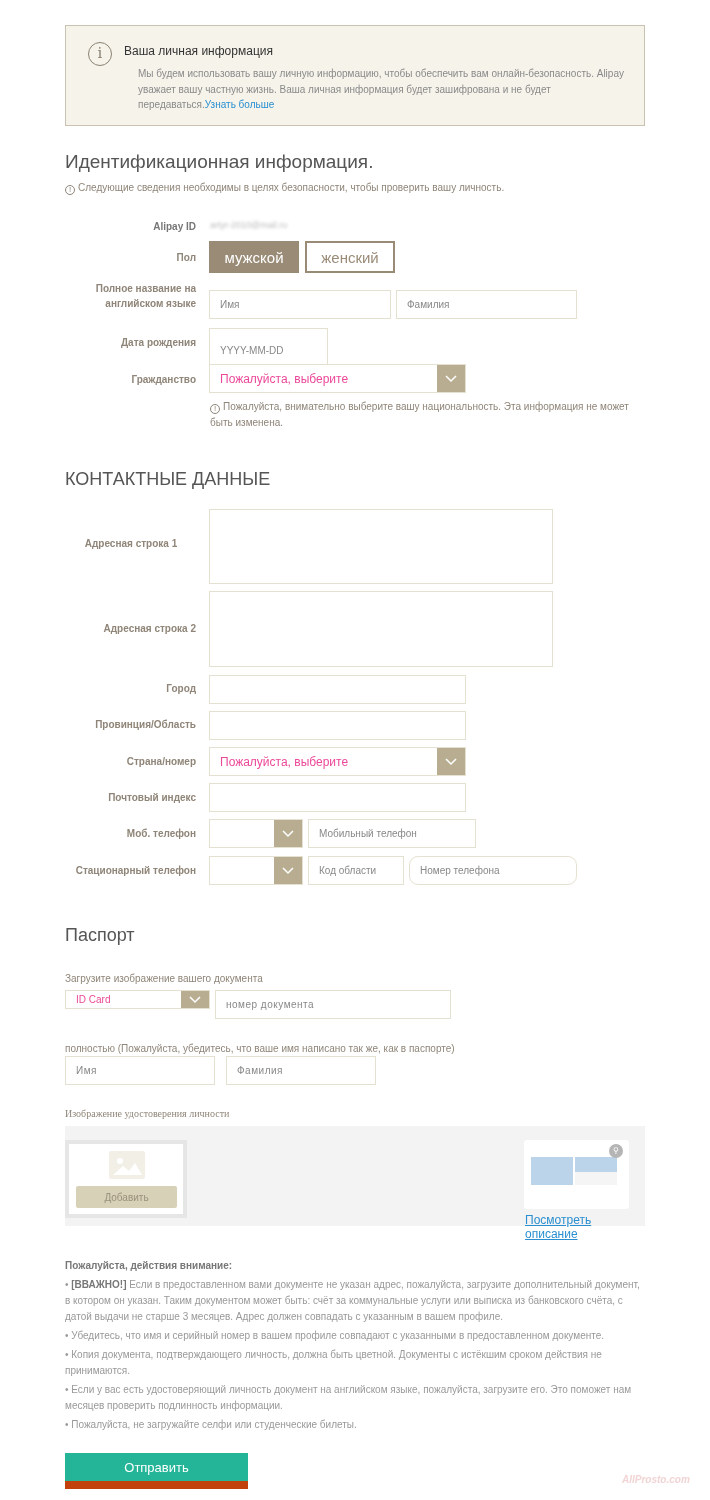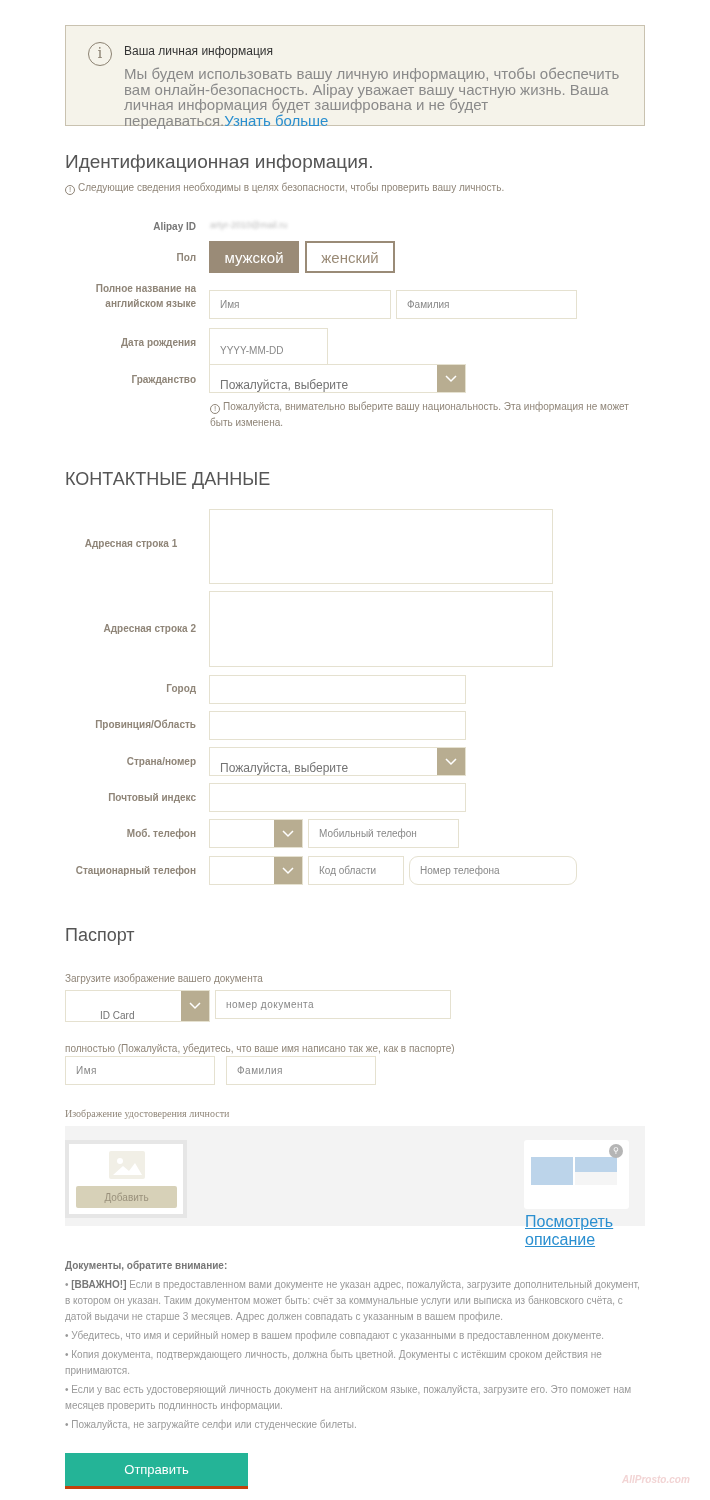--- a/index.html
+++ b/index.html
@@ -5,58 +5,58 @@
     * { box-sizing: border-box; margin: 0; padding: 0; }
     html, body { width: 710px; height: 1500px; background: #ffffff; overflow: hidden; }
     body { font-family: "Liberation Sans", sans-serif; color: #666; position: relative; }
 
     .abs { position: absolute; }
 
     
     .notice { left: 65px; top: 25px; width: 580px; height: 101px; background: #f5f3ea; border: 1px solid #c9c2b0; }
     .notice .info-icon { left: 22px; top: 16px; width: 24px; height: 24px; border: 1.5px solid #8c8272; border-radius: 50%; color: #8c8272; font-size: 15px; line-height: 21px; text-align: center; font-family: "DejaVu Serif", serif; }
     .notice .title { left: 58px; top: 18px; font-size: 12px; color: #333; }
-    .notice .text { left: 58px; top: 40px; width: 510px; font-size: 15px; line-height: 15.5px; color: #8a8a8a; }
+    .notice .text { left: 72px; top: 40px; width: 510px; font-size: 10px; line-height: 15.5px; color: #8a8a8a; }
     .notice .text a { color: #2a8fd0; text-decoration: none; }
 
     h2.section-title { font-weight: normal; color: #555; font-size: 19px; }
 
     .hint { font-size: 10px; color: #8f8578; }
     .hint .circle { display: inline-block; width: 10px; height: 10px; border: 1px solid #8f8578; border-radius: 50%; font-size: 8px; line-height: 8px; text-align: center; margin-right: 3px; vertical-align: -1px; }
 
     .label { font-size: 10px; color: #8f8578; text-align: right; width: 130px; line-height: 15px; font-weight: bold; }
     .label.bold { font-weight: bold; color: #777; }
 
     .field { border: 1px solid #e5e1d0; background: #fff; font-size: 10px; color: #888; padding-left: 10px; display: flex; align-items: center; }
-    .select { border: 1px solid #e5e1d0; background: #fff; font-size: 12px; color: #737373; display: flex; align-items: flex-end; }
+    .select { border: 1px solid #e5e1d0; background: #fff; font-size: 12px; color: #ec4899; display: flex; align-items: center; }
     .select .val { flex: 1; padding-left: 10px; }
     .select .arrow { width: 28px; height: 100%; background: #b8ad91; display: flex; align-items: center; justify-content: center; }
     .select .arrow svg { width: 12px; height: 8px; }
 
     .gender { height: 32px; font-size: 15px; display: flex; align-items: center; justify-content: center; }
     .gender.active { background: #9a8b77; color: #fff; }
     .gender.inactive { background: #fff; color: #9a8b77; border: 2px solid #9a8b77; }
 
     .upload-area { left: 65px; top: 1126px; width: 580px; height: 100px; background: #f3f3f3; }
     .upload-box { left: 0; top: 14px; width: 122px; height: 78px; background: #fff; border: 4px solid #e6e6e6; }
     .upload-box .img-ph { left: 40px; top: 7px; width: 36px; height: 28px; background: #f1efe6; border-radius: 2px; }
     .upload-box .add-btn { left: 7px; top: 42px; width: 101px; height: 22px; background: #d7d1b8; color: #9a917c; font-size: 10px; display: flex; align-items: center; justify-content: center; border-radius: 2px; }
 
     .sample { left: 459px; top: 14px; width: 105px; height: 69px; background: #fff; border-radius: 3px; }
     .sample .card1 { left: 7px; top: 17px; width: 42px; height: 28px; background: #bcd4ea; }
     .sample .card2 { left: 51px; top: 17px; width: 42px; height: 28px; background: linear-gradient(#bcd4ea 0 55%, #f5f5f5 55%); }
     .sample .mag { left: 85px; top: 4px; width: 14px; height: 14px; background: #b5b5b5; border-radius: 50%; color: #fff; font-size: 8px; text-align: center; line-height: 14px; }
-    .sample-link { left: 460px; top: 87px; font-size: 16px; color: #2a8fd0; }
+    .sample-link { left: 460px; top: 87px; font-size: 12px; color: #2a8fd0; }
 
     .notes { left: 65px; top: 1258px; width: 580px; font-size: 10px; color: #999; line-height: 16px; }
     .notes .heading { font-weight: bold; color: #777; margin-bottom: 3px; }
     .notes p { margin-bottom: 3px; }
     .notes b { color: #777; }
 
-    .submit { left: 65px; top: 1453px; width: 183px; height: 36px; background: #24b497; border-bottom: 3px solid #c2410c; color: #fff; font-size: 13px; display: flex; align-items: center; justify-content: center; }
+    .submit { left: 65px; top: 1453px; width: 183px; height: 36px; background: #24b497; border-bottom: 8px solid #c2410c; color: #fff; font-size: 13px; display: flex; align-items: center; justify-content: center; }
     .watermark { left: 622px; top: 1474px; font-size: 10px; color: #f2d4d4; font-style: italic; font-weight: bold; }
   </style>
 </head>
 <body>
 
 <div class="abs notice">
   <div class="abs info-icon">i</div>
   <div class="abs title">Ваша личная информация</div>
   <div class="abs text">
     <span>Мы будем использовать вашу личную информацию, чтобы обеспечить вам онлайн-безопасность. Alipay уважает вашу частную жизнь. Ваша личная информация будет зашифрована и не будет передаваться.</span><a href="#">Узнать больше</a>
@@ -128,38 +128,38 @@
 
 <div class="abs label" style="left:66px;top:826px;">Моб. телефон</div>
 <div class="abs select" style="left:209px;top:819px;width:94px;height:29px;">
   <span class="val"></span>
   <span class="arrow">
       <svg viewBox="0 0 12 8">
         <polyline points="1,1 6,6 11,1" fill="none" stroke="#fff" stroke-width="1.5"></polyline>
       </svg>
     </span>
 </div>
-<div class="abs field" style="left:308px;top:819px;width:151px;height:29px;">Мобильный телефон</div>
+<div class="abs field" style="left:308px;top:819px;width:168px;height:29px;">Мобильный телефон</div>
 
 <div class="abs label" style="left:66px;top:863px;">Стационарный телефон</div>
 <div class="abs select" style="left:209px;top:856px;width:94px;height:29px;">
   <span class="val"></span>
   <span class="arrow">
       <svg viewBox="0 0 12 8">
         <polyline points="1,1 6,6 11,1" fill="none" stroke="#fff" stroke-width="1.5"></polyline>
       </svg>
     </span>
 </div>
 <div class="abs field" style="left:308px;top:856px;width:96px;height:29px;">Код области</div>
 <div class="abs field" style="left:409px;top:856px;width:168px;height:29px;border-radius:9px;">Номер телефона</div>
 
 <h2 class="abs section-title" style="left:65px;top:925px;font-size:18px;">Паспорт</h2>
 <div class="abs hint" style="left:65px;top:973px;">Загрузите изображение вашего документа</div>
 
-<div class="abs select" style="left:65px;top:990px;width:145px;height:32px;font-size:10px;padding-left:24px;">
+<div class="abs select" style="left:65px;top:990px;width:145px;height:19px;font-size:10px;">
   <span class="val">ID Card</span>
   <span class="arrow">
       <svg viewBox="0 0 12 8">
         <polyline points="1,1 6,6 11,1" fill="none" stroke="#fff" stroke-width="1.5"></polyline>
       </svg>
     </span>
 </div>
 <div class="abs field" style="left:215px;top:990px;width:236px;height:29px;letter-spacing:0.5px;">номер документа</div>
 
 <div class="abs hint" style="left:65px;top:1043px;">полностью (Пожалуйста, убедитесь, что ваше имя написано так же, как в паспорте)</div>
@@ -180,21 +180,21 @@
   </div>
   <div class="abs sample">
     <div class="abs card1"></div>
     <div class="abs card2"></div>
     <div class="abs mag">⚲</div>
   </div>
   <a class="abs sample-link" href="#">Посмотреть описание</a>
 </div>
 
 <div class="abs notes">
-  <div class="heading">Документы, обратите внимание:</div>
+  <div class="heading">Пожалуйста, действия внимание:</div>
   <p>• <b>[ВВАЖНО!]</b><span> Если в предоставленном вами документе не указан адрес, пожалуйста, загрузите дополнительный документ, в котором он указан. Таким документом может быть: счёт за коммунальные услуги или выписка из банковского счёта, с датой выдачи не старше 3 месяцев. Адрес должен совпадать с указанным в вашем профиле.</span></p>
   <p>• <span>Убедитесь, что имя и серийный номер в вашем профиле совпадают с указанными в предоставленном документе.</span></p>
   <p>• <span>Копия документа, подтверждающего личность, должна быть цветной. Документы с истёкшим сроком действия не принимаются.</span></p>
   <p>• <span>Если у вас есть удостоверяющий личность документ на английском языке, пожалуйста, загрузите его. Это поможет нам месяцев проверить подлинность информации.</span></p>
   <p>• <span>Пожалуйста, не загружайте селфи или студенческие билеты.</span></p>
 </div>
 
 <div class="abs submit">Отправить</div>
 <div class="abs watermark">AllProsto.com</div>
 

